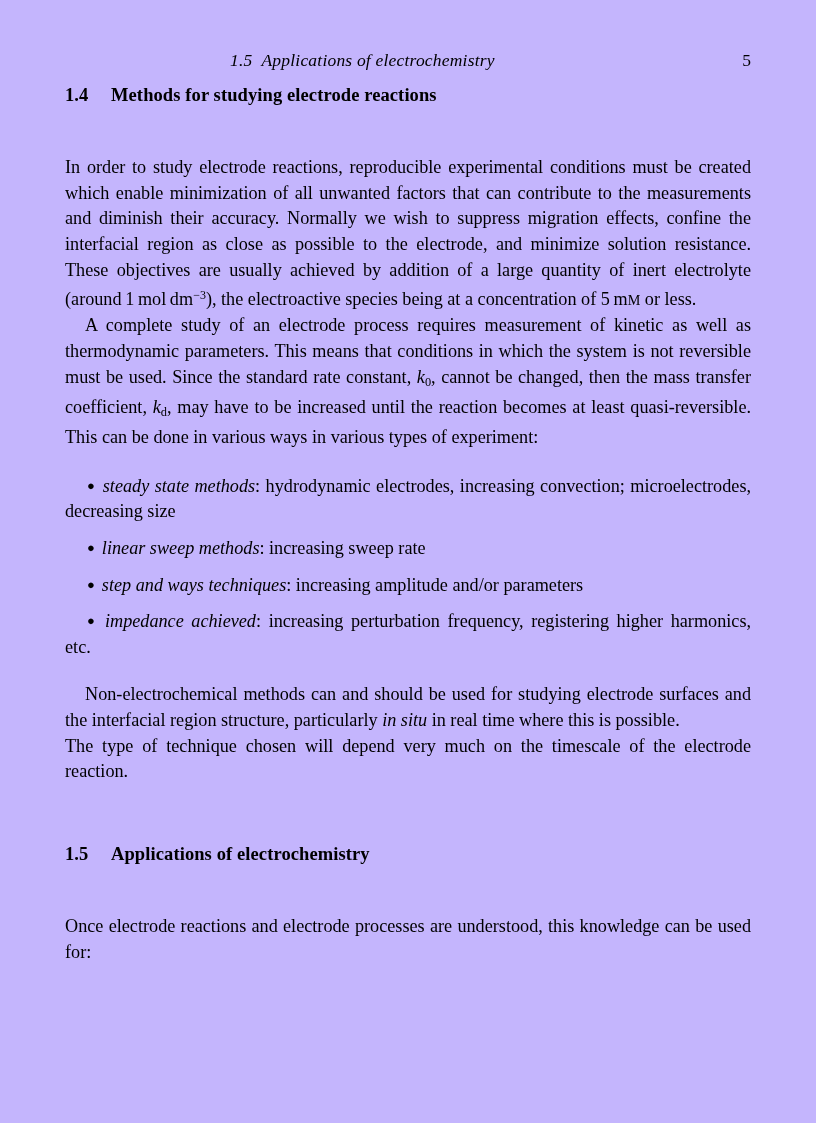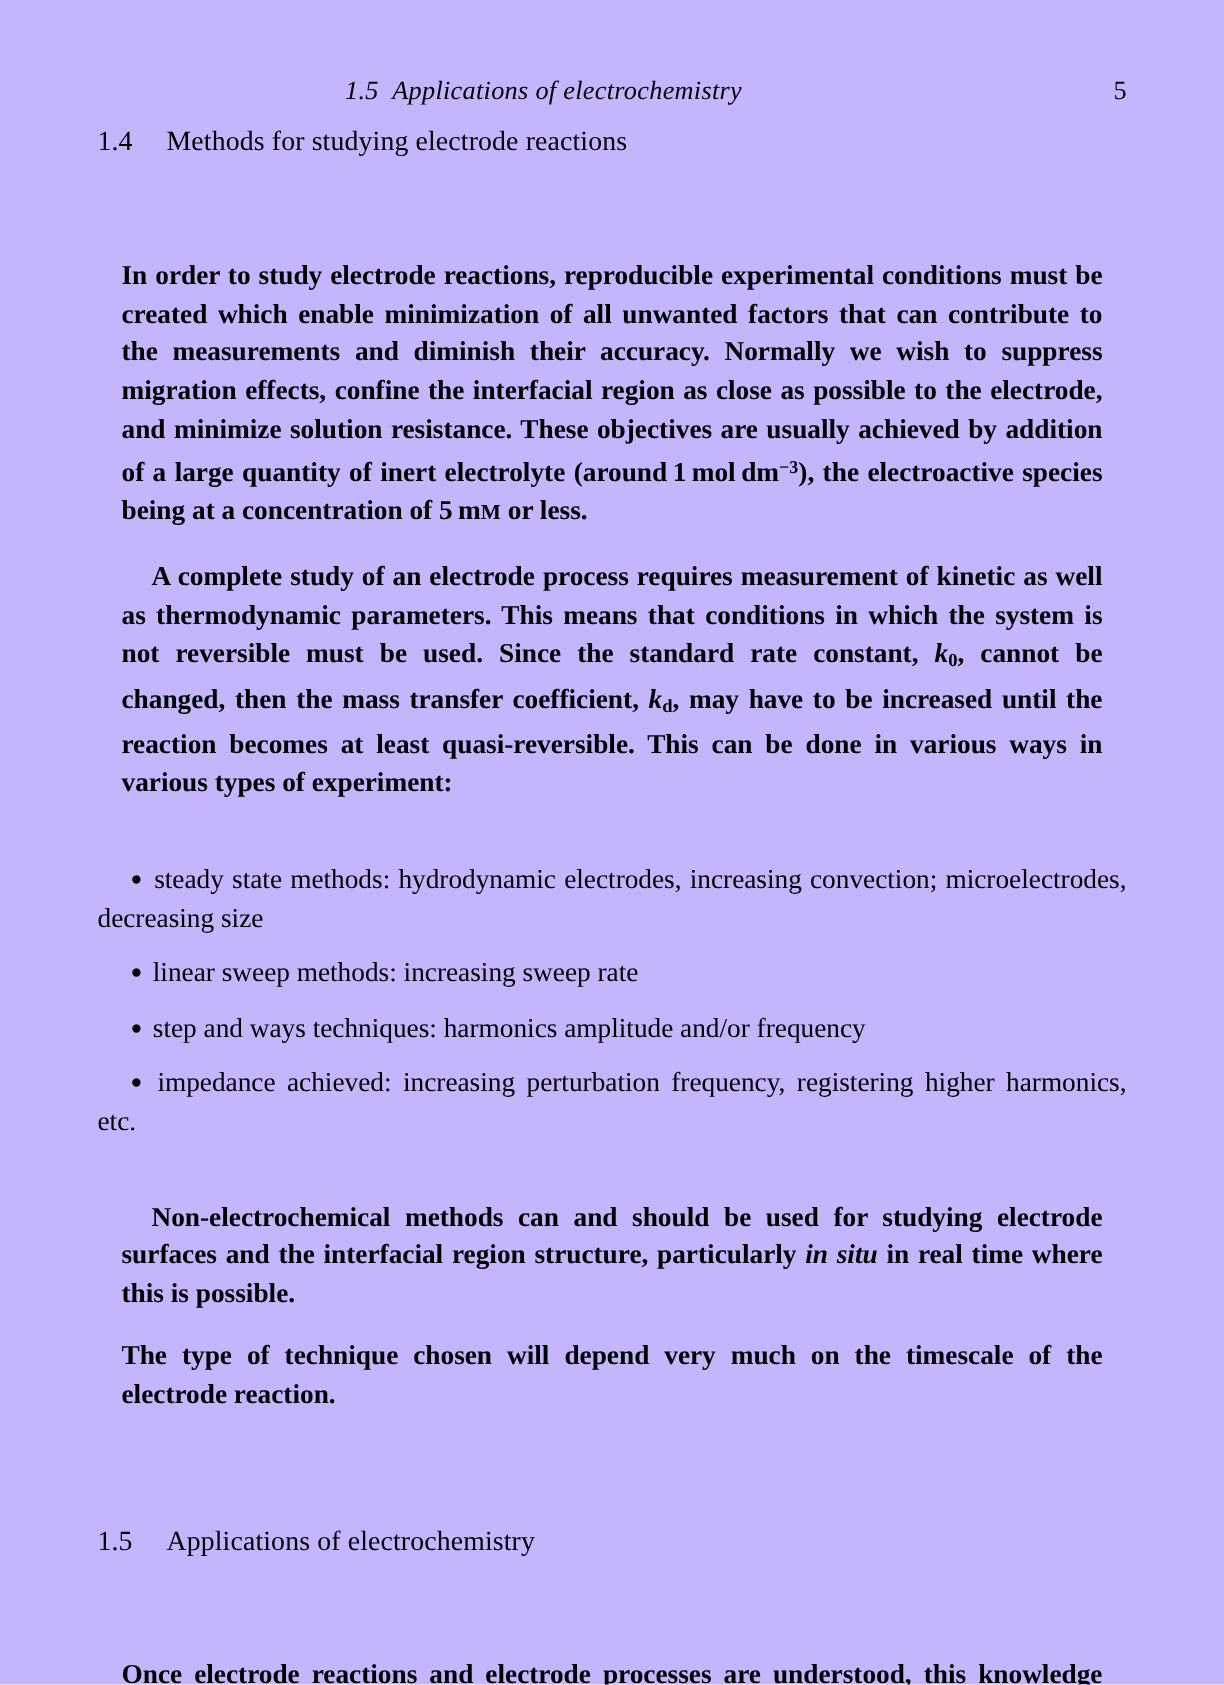--- a/index.html
+++ b/index.html
@@ -58,57 +58,57 @@
   .column {
     position: absolute;
     left: 65px;
     top: 84px;
     width: 686px;
   }
 
   h2.section-heading {
     margin: 0;
     font-size: 18.5px;
-    font-weight: normal;
+    font-weight: bold;
     letter-spacing: 0.1px;
     line-height: 1.25;
     text-align: left;
     white-space: nowrap;
   }
   h2.section-heading .sec-num {
     display: inline-block;
     min-width: 46px;
   }
 
   p.body {
-    margin: 16px;
+    margin: 0;
     font-size: 18.2px;
     line-height: 25.6px;
     text-align: justify;
     text-justify: inter-word;
     hyphens: none;
-    font-weight: bold;
   }
   p.body.indent {
     text-indent: 20px;
   }
 
   p.bullet {
     margin: 0;
     font-size: 18.2px;
     line-height: 25.6px;
     text-align: justify;
     text-indent: 22px;
   }
   p.bullet .dot {
     font-size: 13px;
     vertical-align: 2px;
     padding-right: 7px;
   }
   p.bullet .lead {
+    font-style: italic;
   }
 
   .gap-sm  { height: 10px; }
   .gap-md  { height: 16px; }
   .gap-lg  { height: 22px; }
   .gap-xl  { height: 48px; }
 
   var, .mathvar {
     font-style: italic;
     font-family: "Liberation Serif", "DejaVu Serif", serif;
@@ -155,21 +155,21 @@
     <div class="gap-lg"></div>
 
     <p class="bullet"><span class="dot">●</span><span class="lead">steady state methods</span><span>: hydrodynamic electrodes, increasing convection; microelectrodes, decreasing size</span></p>
 
     <div class="gap-sm"></div>
 
     <p class="bullet"><span class="dot">●</span><span class="lead">linear sweep methods</span><span>: increasing sweep rate</span></p>
 
     <div class="gap-sm"></div>
 
-    <p class="bullet"><span class="dot">●</span><span class="lead">step and ways techniques</span><span>: harmonics amplitude and/or frequency</span></p>
+    <p class="bullet"><span class="dot">●</span><span class="lead">step and ways techniques</span><span>: increasing amplitude and/or parameters</span></p>
 
     <div class="gap-sm"></div>
 
     <p class="bullet"><span class="dot">●</span><span class="lead">impedance achieved</span><span>: increasing perturbation frequency, registering higher harmonics, etc.</span></p>
 
     <div class="gap-lg"></div>
 
     <p class="body indent"><span>Non-electrochemical methods can and should be used for studying electrode surfaces and the interfacial region structure, particularly </span><em>in situ</em><span> in real time where this is possible.</span></p>
 
     <p class="body">The type of technique chosen will depend very much on the timescale of the electrode reaction.</p>

